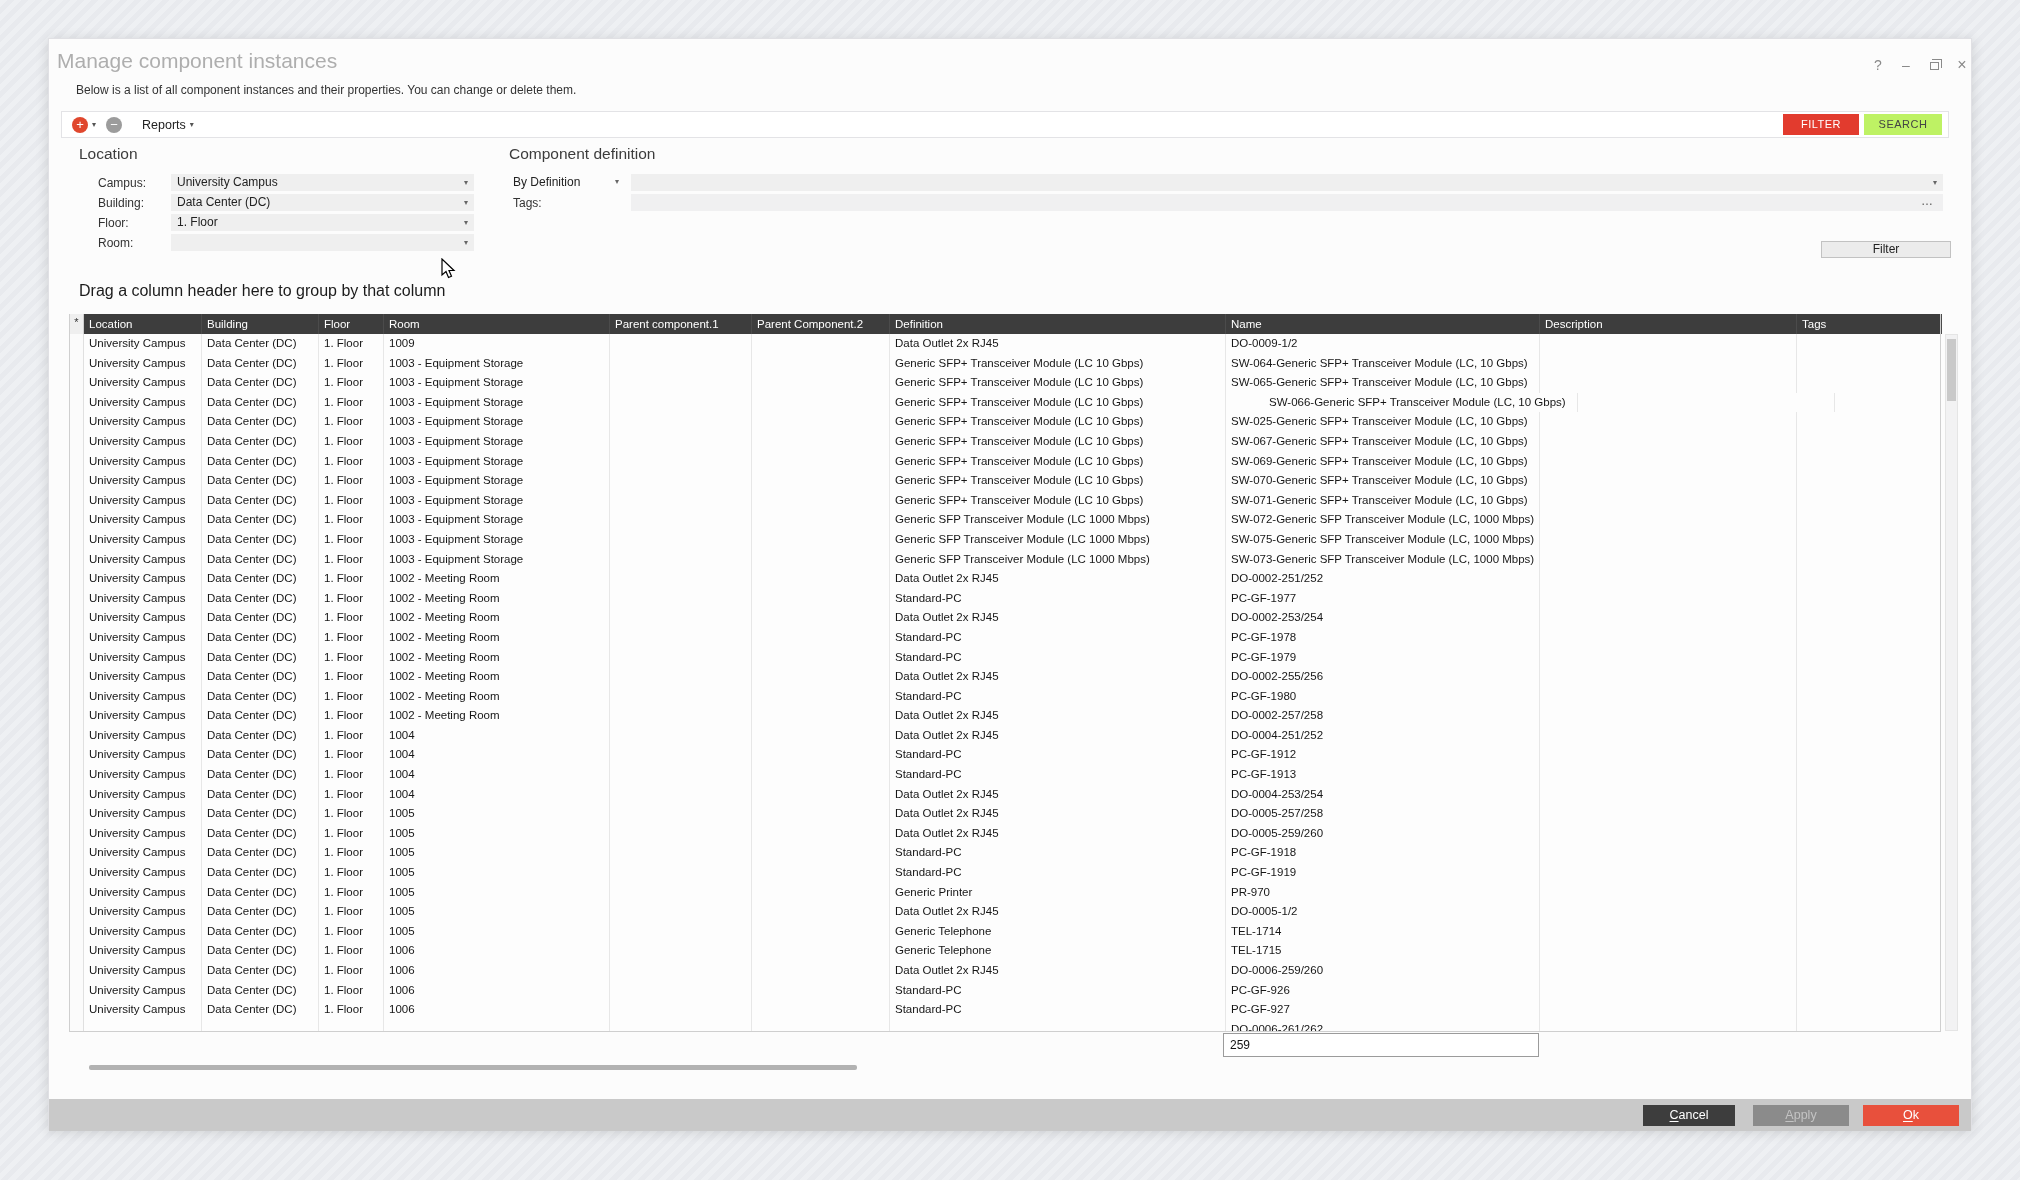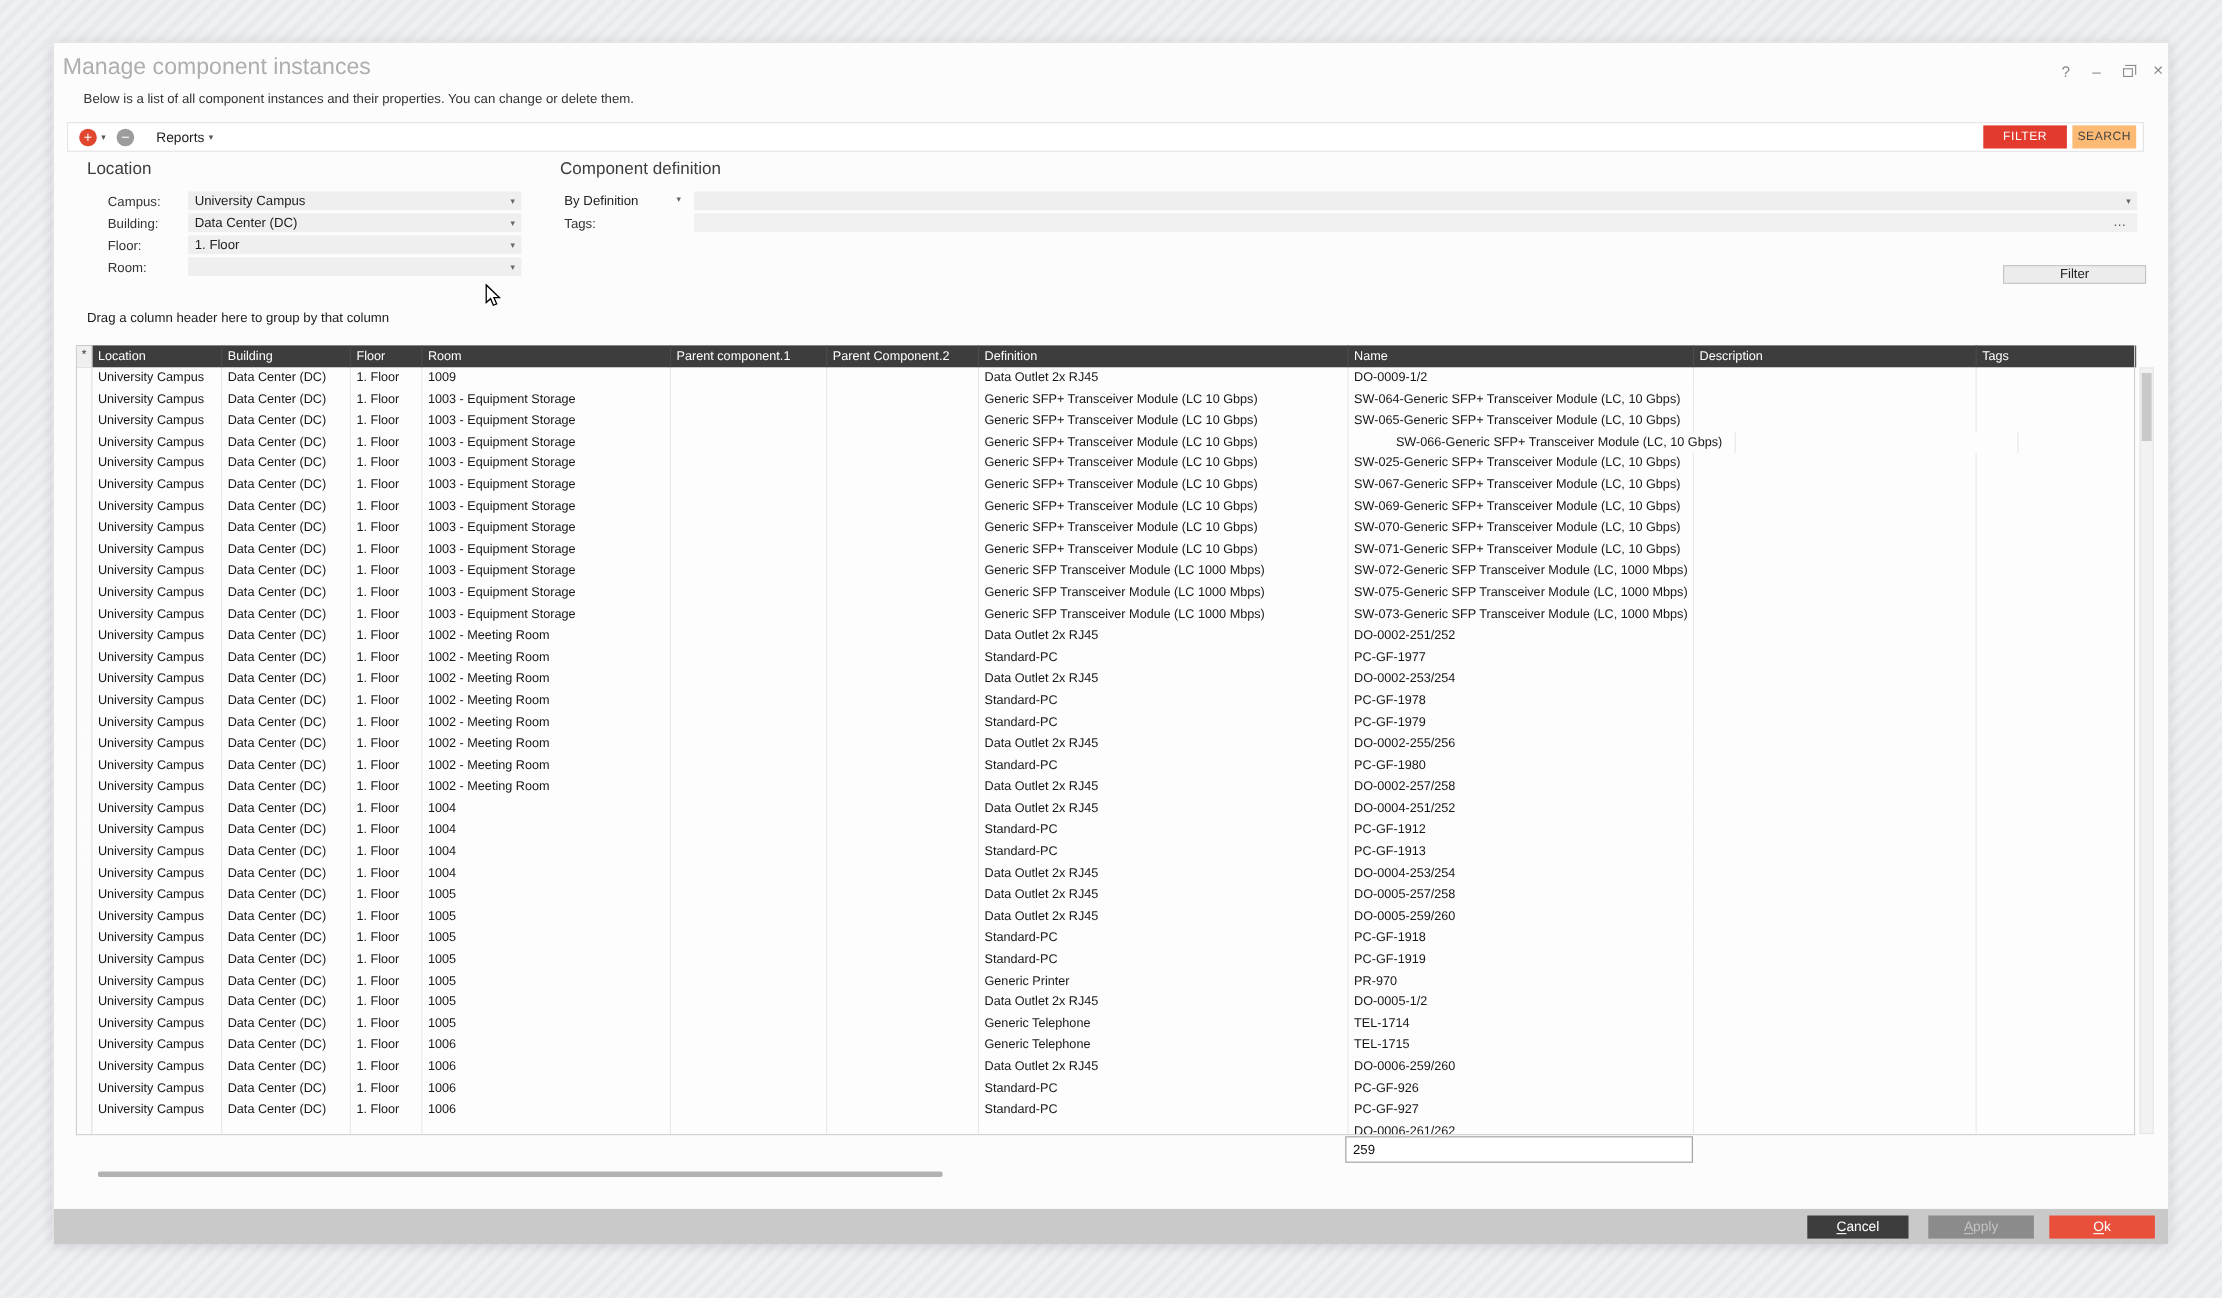--- a/index.html
+++ b/index.html
@@ -24,34 +24,34 @@
     position:absolute; left:12px; top:72px; width:1888px; height:27px;
     background:#ffffff; border:1px solid #e3e3e6; display:flex; align-items:center; padding:0 6px 0 10px;
   }
   .circle-btn { width:16px; height:16px; border-radius:50%; color:#fff; font-size:13px; line-height:15px; text-align:center; flex:none; }
   .add-btn { background:#e0472e; }
   .remove-btn { background:#9c9c9c; margin-left:10px; }
   .tb-caret { font-size:8px; color:#555; margin-left:4px; }
   .reports { font-size:12.5px; color:#222; margin-left:20px; }
   .spacer { flex:1; }
   .btn-filter { width:76px; height:21px; background:#e23b2e; color:#fff; font-size:11px; letter-spacing:.5px; text-align:center; line-height:21px; }
-  .btn-search { width:58px; height:21px; background:#fdba74; color:#444; font-size:11px; letter-spacing:.5px; text-align:center; line-height:21px; margin-left:5px; }
+  .btn-search { width:78px; height:21px; background:#bef264; color:#444; font-size:11px; letter-spacing:.5px; text-align:center; line-height:21px; margin-left:5px; }
 
   .sec-h { position:absolute; top:106px; font-size:15.5px; color:#3c3c3c; }
   .loc-label { position:absolute; font-size:12px; color:#333; }
   .combo { position:absolute; left:122px; width:303px; height:17px; background:#efefef; }
   .combo-val { font-size:12px; color:#222; line-height:17px; padding-left:6px; white-space:nowrap; }
   .combo-caret { position:absolute; right:6px; top:4px; font-size:8px; color:#666; }
   .flat-input { position:absolute; left:582px; width:1312px; height:17px; background:#f0f0f1; border:none; font-size:12px; color:#222; padding:0 5px; font-family:"Liberation Sans",sans-serif; }
   .bydef { position:absolute; left:464px; top:136px; width:112px; font-size:12px; color:#222; }
   .bydef .combo-caret { top:2px; }
   .ellipsis { position:absolute; left:1872px; top:155px; font-size:12px; color:#555; letter-spacing:1px; }
   .small-filter { position:absolute; left:1772px; top:202px; width:130px; height:17px; background:#ececec; border:1px solid #c2c2c2; font-size:12px; color:#222; text-align:center; line-height:14px; }
 
-  .group-hint { position:absolute; left:30px; top:243px; font-size:12px; color:#1b1b1b; }
+  .group-hint { position:absolute; left:30px; top:243px; font-size:16px; color:#1b1b1b; }
 
   .grid { position:absolute; left:20px; top:275px; width:1872px; border:1px solid #cfcfcf; border-top:none; background:#fdfdfd; }
   .g-header { display:flex; height:20px; background:#3d3d3d; }
   .g-hcell { color:#fff; font-size:11.5px; line-height:20px; padding-left:5px; border-right:1px solid #4b4b4b; white-space:nowrap; overflow:hidden; flex:none; }
   .g-ind-h { width:14px; background:#efefef; border-right:1px solid #cfcfcf; color:#333; font-size:11px; text-align:center; line-height:16px; flex:none; }
   .g-body { height:697px; overflow:hidden; }
   .g-row { display:flex; height:19.6px; background:#fdfdfd; }
   .g-cell { font-size:11.5px; color:#161616; line-height:19.6px; padding-left:5px; border-right:1px solid #e7e7e7; white-space:nowrap; overflow:hidden; flex:none; }
   .g-ind { width:14px; border-right:1px solid #e0e0e0; background:#fbfbfb; flex:none; }
 

